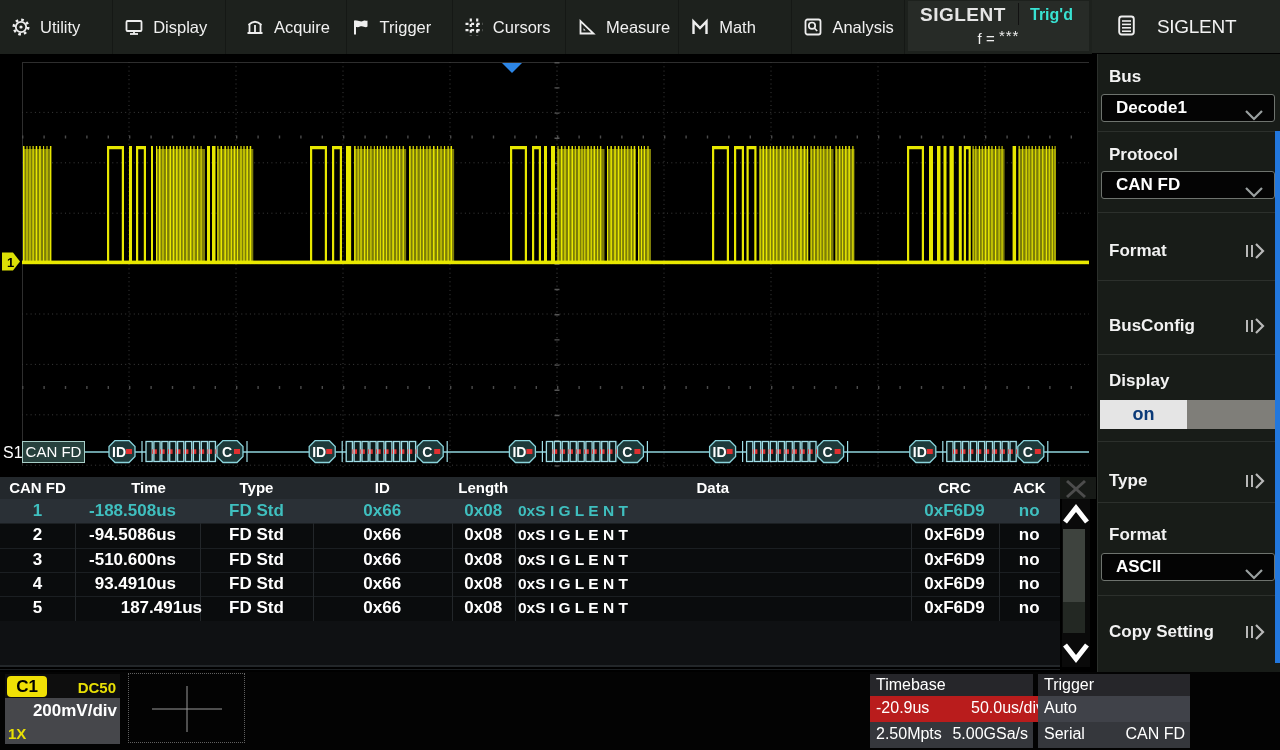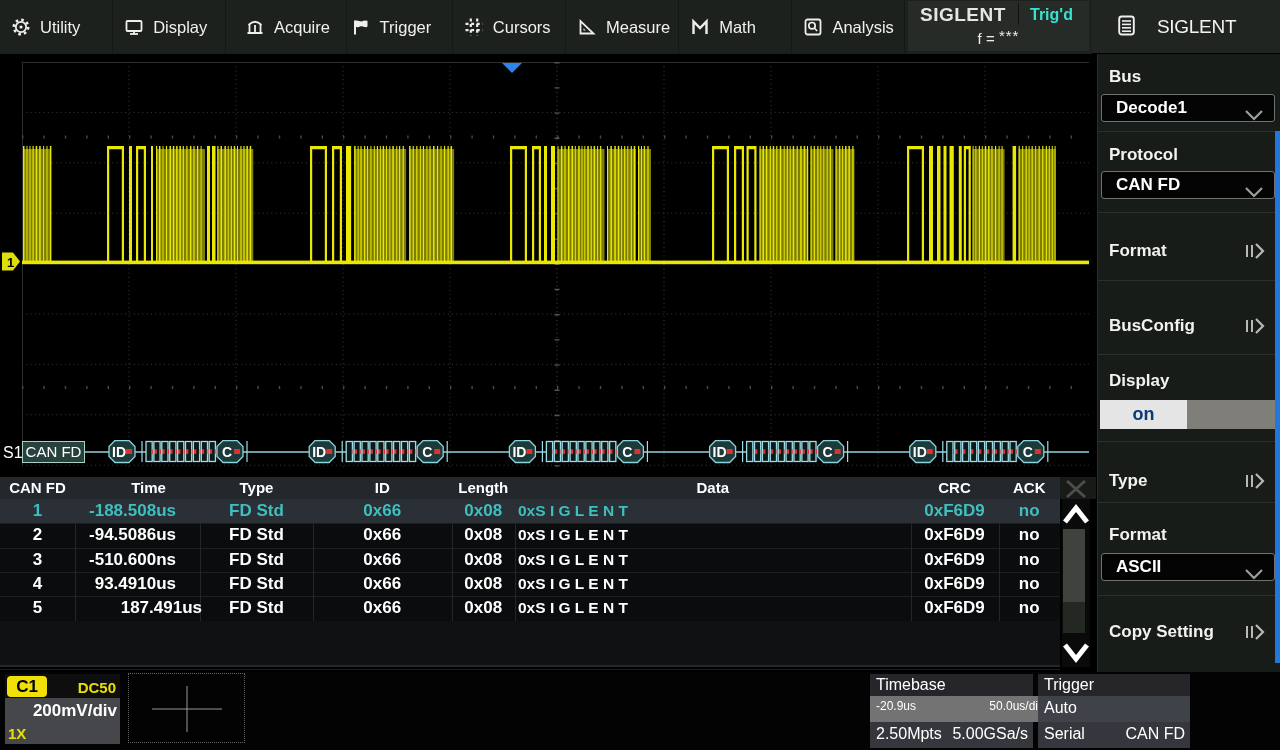--- a/index.html
+++ b/index.html
@@ -47,21 +47,21 @@
 #chbox { position:absolute; left:5px; top:2px; width:115px; height:70px; background:#0e0e0e; }
 #chgrey { position:absolute; left:0; top:24px; width:115px; height:46px; background:#46474b; }
 #c1badge { position:absolute; left:2px; top:2px; width:40px; height:21px; background:#f0e005; border-radius:4px; color:#000; font-size:17px; font-weight:bold; text-align:center; line-height:21px; }
 #dc50 { position:absolute; right:4px; top:5px; color:#e8e005; font-size:15px; font-weight:bold; }
 #mvdiv { position:absolute; right:3px; top:3px; color:#fff; font-size:17px; font-weight:bold; }
 #onex { position:absolute; left:3px; top:27px; color:#e8e005; font-size:15px; font-weight:bold; }
 #volt { position:absolute; right:3px; top:25px; color:#fff; font-size:17px; font-weight:bold;margin-top:48px; }
 #crossbox { position:absolute; left:128px; top:1px; width:117px; height:70px; border:1px dotted #606060; }
 #tbbox { position:absolute; left:870px; top:2px; width:163px; height:72px; background:#26262a; }
 #tbbox .hd { position:absolute; left:6px; top:2px; color:#fff; font-size:16px; }
-#tbbox .r1 { position:absolute; left:0; top:22px; width:179px; height:26px; background:#737373; color:#fff; font-size:12px; }
+#tbbox .r1 { position:absolute; left:0; top:22px; width:179px; height:26px; background:#b91c1c; color:#fff; font-size:16px; }
 #tbbox .r2 { position:absolute; left:0; top:48px; width:163px; height:26px; background:#35373c; color:#fff; font-size:16px; }
 #trbox { position:absolute; left:1038px; top:2px; width:152px; height:72px; background:#26262a; }
 #trbox .hd { position:absolute; left:6px; top:2px; color:#fff; font-size:16px; }
 #trbox .r1 { position:absolute; left:0; top:22px; width:152px; height:26px; background:#404249; color:#fff; font-size:16px; }
 #trbox .r2 { position:absolute; left:0; top:48px; width:152px; height:26px; background:#35373c; color:#fff; font-size:16px; }
 .bl { position:absolute; left:6px; top:3px; }
 .br { position:absolute; right:5px; top:3px; }
 #clockbox { position:absolute; left:1196px; top:2px; width:84px; height:72px; background:#212121; color:#fff; }
 </style></head>
 <body>

